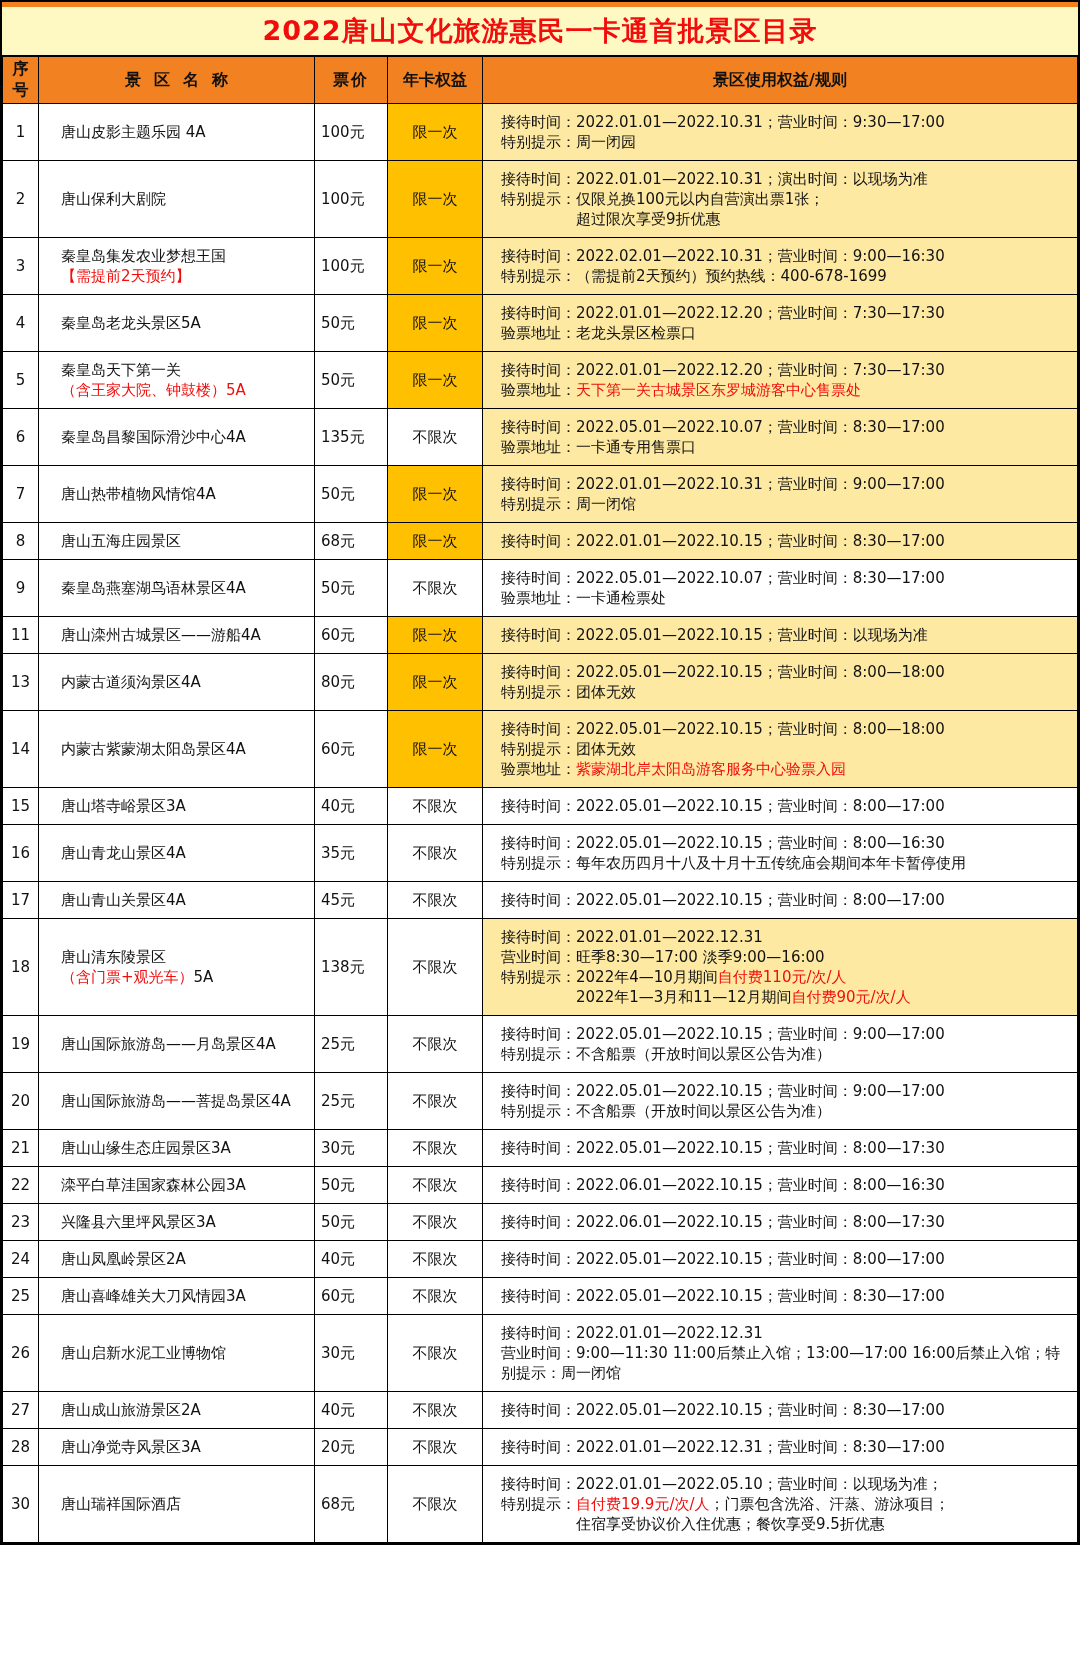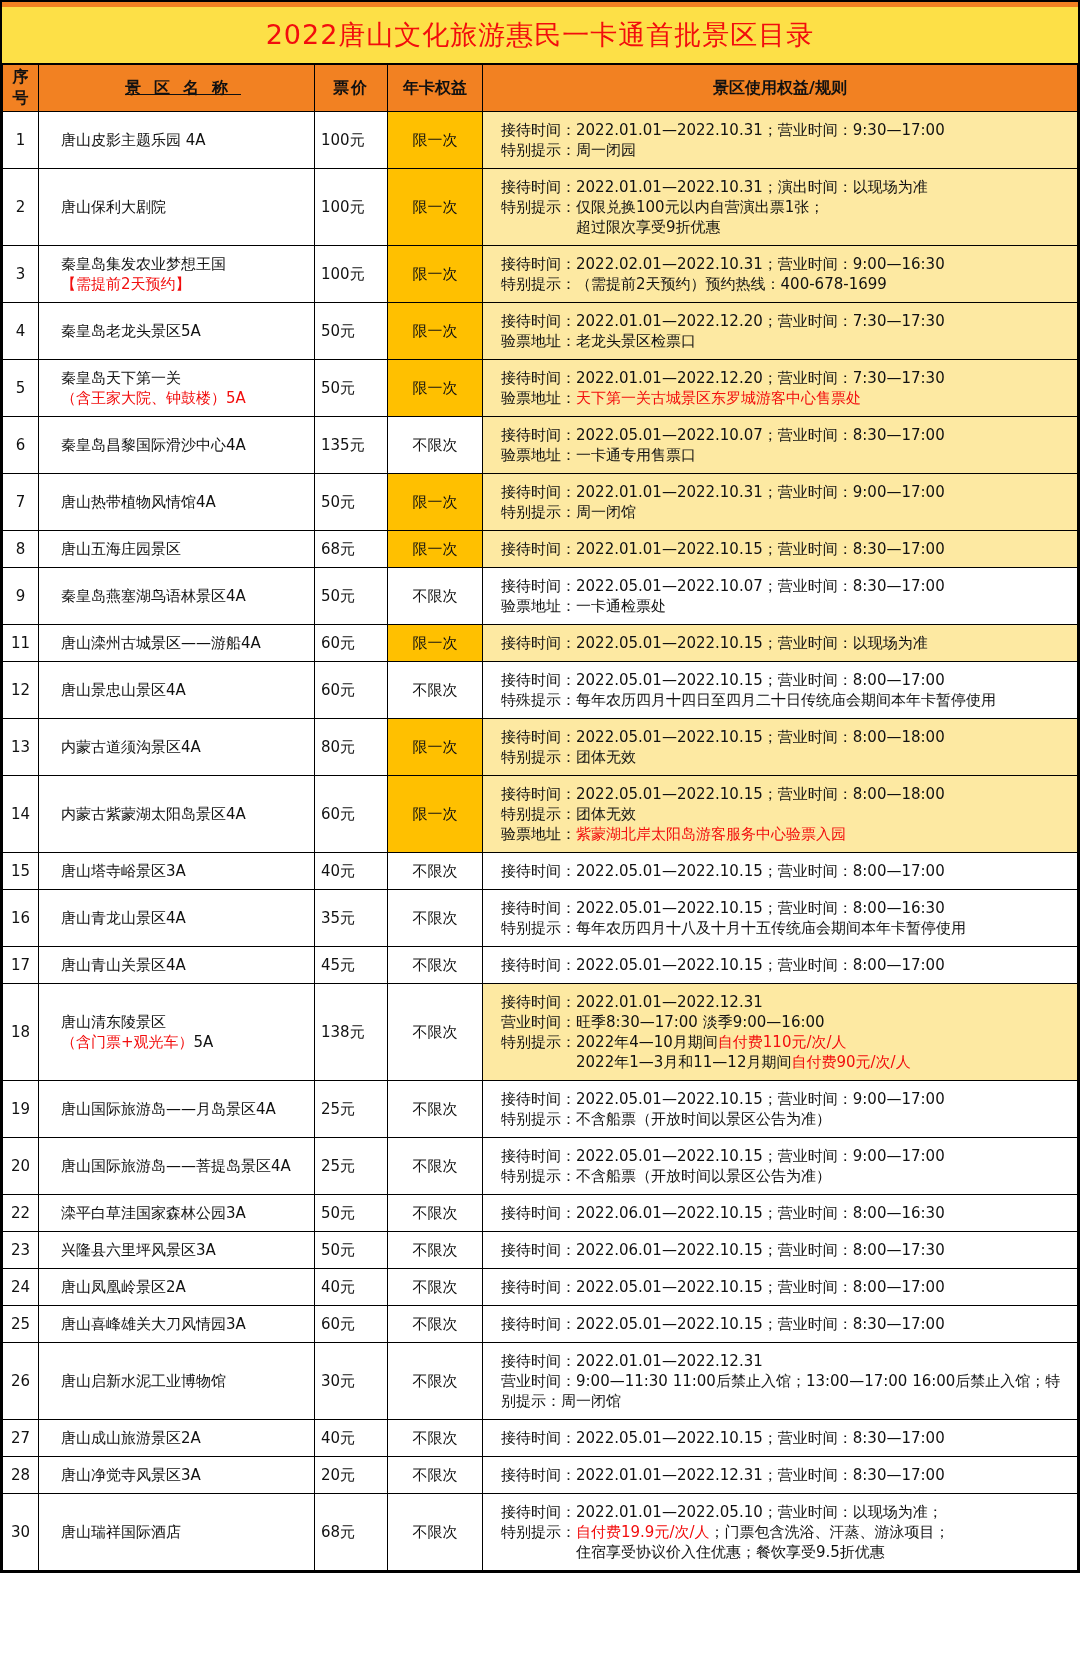--- a/index.html
+++ b/index.html
@@ -1,35 +1,35 @@
 <!DOCTYPE html>
 <html style="--red: #f20d0d; --header-orange: #f28122; --gold: #ffc000; --light-yellow: #fde9a2;"><head>
 <meta charset="utf-8">
 <style>
   html,body { margin:0; padding:0; background:#ffffff; }
   body { width:1080px; font-family:"DejaVu Sans", sans-serif; color:#111; }
   .sheet { width:1076px; border:2px solid #000; background:#fff; }
   .top-strip { height:5px; background:var(--header-orange,#f28122); }
   .title-band {
-    height:56px; display:flex; align-items:center; justify-content:center;
-    background:#fde047; color:var(--red,#f20d0d);
-    font-size:27px; font-weight:normal; letter-spacing:1px;
+    height:48px; display:flex; align-items:center; justify-content:center;
+    background:#fef9c3; color:var(--red,#f20d0d);
+    font-size:27px; font-weight:bold; letter-spacing:1px;
   }
   table { border-collapse:collapse; width:100%; table-layout:fixed; }
   col.c0 { width:36px; }
   col.c1 { width:276px; }
   col.c2 { width:73px; }
   col.c3 { width:95px; }
   th {
     background:var(--header-orange,#f28122);
     border:1px solid #000; border-top:2px solid #000;
     height:46px; font-size:16px; font-weight:bold; color:#111;
     padding:0 2px;
   }
-  th.sp { letter-spacing:13px; text-indent:13px;text-decoration:underline; }
+  th.sp { letter-spacing:13px; text-indent:13px; }
   th.sp2 { letter-spacing:2px; }
   td {
     border:1px solid #000; font-size:15px; line-height:20px;
     padding:8px 6px; vertical-align:middle; background:#fff;
   }
   td.c-no { text-align:center; padding:8px 1px; }
   td.c-name { padding-left:22px; }
   td.c-price { }
   td.c-benefit { text-align:center; }
   td.c-benefit.gold { background:var(--gold,#ffc000); }
@@ -189,32 +189,20 @@
     <td class="c-name">
             <div><span>唐山滦州古城景区——游船4A</span></div>
           </td>
     <td class="c-price">60元</td>
     <td class="c-benefit gold">限一次</td>
     <td class="c-rules yellow">
             <div><span>接待时间：2022.05.01—2022.10.15；营业时间：以现场为准</span></div>
           </td>
   </tr>
 
-  <tr>
-    <td class="c-no">12</td>
-    <td class="c-name">
-            <div><span>唐山景忠山景区4A</span></div>
-          </td>
-    <td class="c-price">60元</td>
-    <td class="c-benefit">不限次</td>
-    <td class="c-rules">
-            <div><span>接待时间：2022.05.01—2022.10.15；营业时间：8:00—17:00</span></div>
-            <div><span>特殊提示：每年农历四月十四日至四月二十日传统庙会期间本年卡暂停使用</span></div>
-          </td>
-  </tr>
 
   <tr>
     <td class="c-no">13</td>
     <td class="c-name">
             <div><span>内蒙古道须沟景区4A</span></div>
           </td>
     <td class="c-price">80元</td>
     <td class="c-benefit gold">限一次</td>
     <td class="c-rules yellow">
             <div><span>接待时间：2022.05.01—2022.10.15；营业时间：8:00—18:00</span></div>
@@ -308,20 +296,31 @@
             <div><span>唐山国际旅游岛——菩提岛景区4A</span></div>
           </td>
     <td class="c-price">25元</td>
     <td class="c-benefit">不限次</td>
     <td class="c-rules">
             <div><span>接待时间：2022.05.01—2022.10.15；营业时间：9:00—17:00</span></div>
             <div><span>特别提示：不含船票（开放时间以景区公告为准）</span></div>
           </td>
   </tr>
 
+  <tr>
+    <td class="c-no">21</td>
+    <td class="c-name">
+            <div><span>唐山山缘生态庄园景区3A</span></div>
+          </td>
+    <td class="c-price">30元</td>
+    <td class="c-benefit">不限次</td>
+    <td class="c-rules">
+            <div><span>接待时间：2022.05.01—2022.10.15；营业时间：8:00—17:30</span></div>
+          </td>
+  </tr>
 
   <tr>
     <td class="c-no">22</td>
     <td class="c-name">
             <div><span>滦平白草洼国家森林公园3A</span></div>
           </td>
     <td class="c-price">50元</td>
     <td class="c-benefit">不限次</td>
     <td class="c-rules">
             <div><span>接待时间：2022.06.01—2022.10.15；营业时间：8:00—16:30</span></div>

